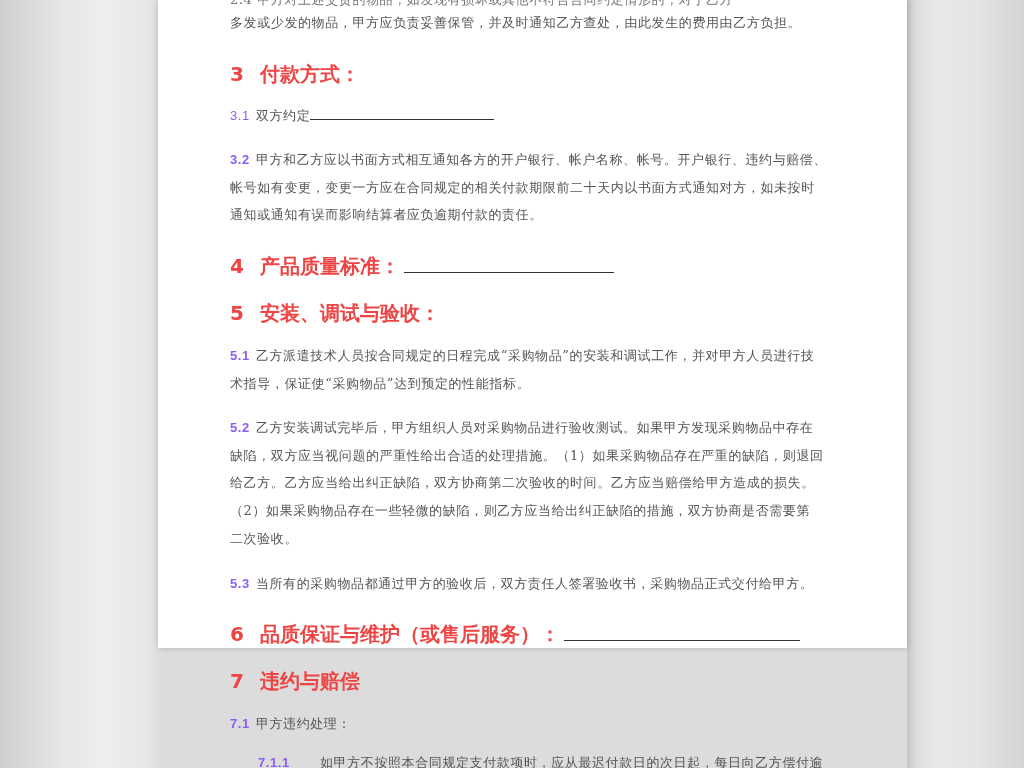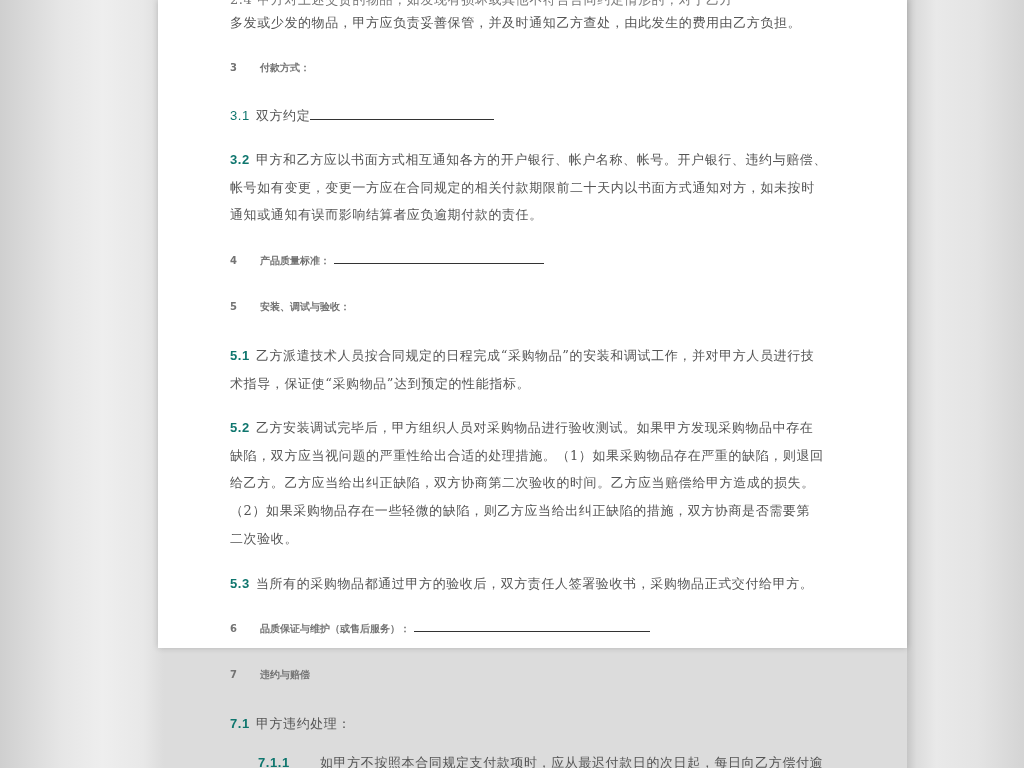--- a/index.html
+++ b/index.html
@@ -17,26 +17,26 @@
     background:#ffffff;
     box-shadow: 0 0 6px rgba(0,0,0,0.18);
   }
   .line {
     position:absolute; left:72px; white-space:nowrap;
     font-size:13px; color:#555; letter-spacing:0.6px;
   }
   .heading {
     position:absolute; left:72px; white-space:nowrap;
     font-family: "DejaVu Sans", "Liberation Sans", sans-serif;
-    font-size:10px; font-weight:bold; color:#737373;
+    font-size:20px; font-weight:bold; color:#ef4444;
   }
   .heading .num { display:inline-block; width:30px; }
   .num-b {
     font-family: "Liberation Sans", "DejaVu Sans", sans-serif;
-    font-size:13px; color:#0f766e; margin-right:6px;
+    font-size:13px; color:#8b5cf6; margin-right:6px;
   }
   .blank {
     display:inline-block; border-bottom:1.5px solid #333; vertical-align:baseline; height:10px;
   }
 </style>
 </head>
 <body>
 
 <div class="bg-right"></div>
 

